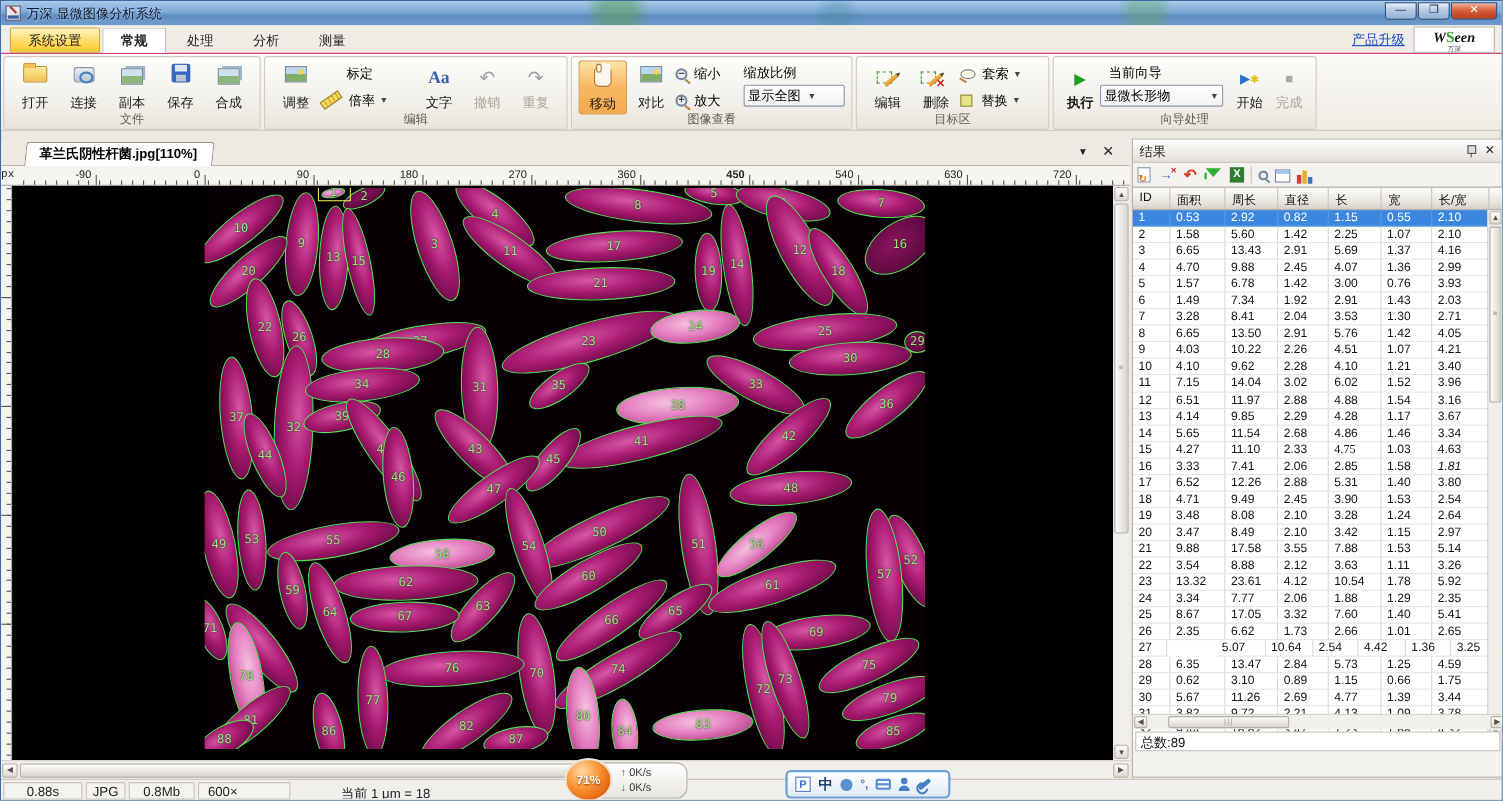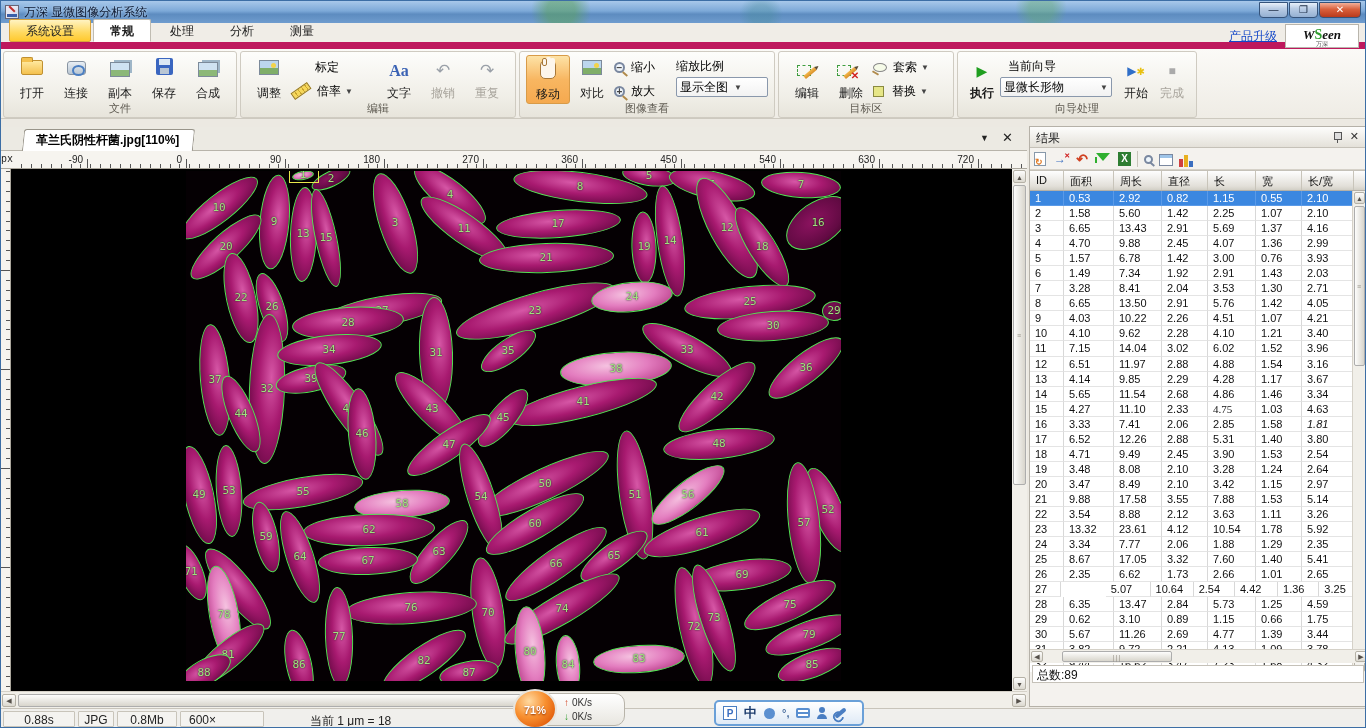--- a/index.html
+++ b/index.html
@@ -17,21 +17,21 @@
   #app-icon { width:14px; height:14px; margin:0 5px 0 4px; position:relative; background:linear-gradient(135deg,#e8e8f4 40%,#c8d4e8); border:1px solid #667; }
   #app-icon:before { content:""; position:absolute; left:2px; top:2px; width:8px; height:2px; background:#c03030; transform:rotate(45deg); }
   #app-icon:after { content:""; position:absolute; left:1px; bottom:1px; width:10px; height:3px; background:#3a5fa8; }
   #title-text { font-size:12px; color:#0c1830; text-shadow:0 0 3px #cfe2f5; }
   #win-btns { position:absolute; right:6px; top:1px; display:flex; }
   .winbtn { width:29px; height:16px; margin-left:1px; border:1px solid #35537a; border-radius:0 0 4px 4px;
     background:linear-gradient(#e8f0fa,#b9cce4 40%,#94b0d2); color:#1c2c44; font-size:10px; line-height:14px; text-align:center; }
   .winbtn.close { background:linear-gradient(#f2b099,#d9603c 45%,#b93a1c); color:#fff; width:42px; }
 
   
-  #tabrow { position:absolute; left:0; top:22px; width:1366px; height:26px; background:#f0ede7; border-bottom:7px solid #be185d; display:flex; align-items:flex-end; }
+  #tabrow { position:absolute; left:0; top:22px; width:1366px; height:26px; background:#f0ede7; border-bottom:1px solid #be185d; display:flex; align-items:flex-end; }
   .rtab { height:23px; padding:0 16px; font-size:12px; line-height:22px; color:#222; margin-left:2px; border:1px solid transparent; }
   .rtab.sys { background:linear-gradient(#fff3c2,#ffd95e 60%,#ffc92e); border:1px solid #d8a43c; border-radius:2px; margin-left:8px; }
   .rtab.active { background:#fff; border:1px solid #c0bcb2; border-bottom-color:#fff; border-radius:2px 2px 0 0; font-weight:bold; }
   #upgrade { position:absolute; right:90px; top:5px; font-size:12px; color:#1448c8; text-decoration:underline; }
   #brand { position:absolute; right:8px; top:1px; width:74px; height:24px; background:#ffffff; border:1px solid #b9b5ac; text-align:center; }
   #brand .w { font-family:"Liberation Serif",serif; font-style:italic; font-weight:bold; font-size:13px; color:#111; }
   #brand .s { font-family:"Liberation Serif",serif; font-size:14px; color:#2f9e2f; font-weight:bold; }
   #brand .sub { display:block; font-size:6px; color:#555; margin-top:-3px; }
 
   
@@ -401,21 +401,21 @@
       <span class="hlabel" style="left: 183px;">0</span>
       <div class="htick major" style="left: 284px;"></div>
       <span class="hlabel" style="left: 282px;">90</span>
       <div class="htick major" style="left: 383px;"></div>
       <span class="hlabel" style="left: 381px;">180</span>
       <div class="htick major" style="left: 482px;"></div>
       <span class="hlabel" style="left: 480px;">270</span>
       <div class="htick major" style="left: 581px;"></div>
       <span class="hlabel" style="left: 579px;">360</span>
       <div class="htick major" style="left: 680px;"></div>
-      <span class="hlabel" style="left: 678px;">450</span>
+      <span class="hlabel" style="left: 678px; font-weight: bold;">450</span>
       <div class="htick major" style="left: 779px;"></div>
       <span class="hlabel" style="left: 777px;">540</span>
       <div class="htick major" style="left: 878px;"></div>
       <span class="hlabel" style="left: 876px;">630</span>
       <div class="htick major" style="left: 977px;"></div>
       <span class="hlabel" style="left: 975px;">720</span>
     </div>
   <div id="vruler">
       <div class="vtick minor" style="top: 2px;"></div>
       <div class="vtick minor" style="top: 11.9px;"></div>

